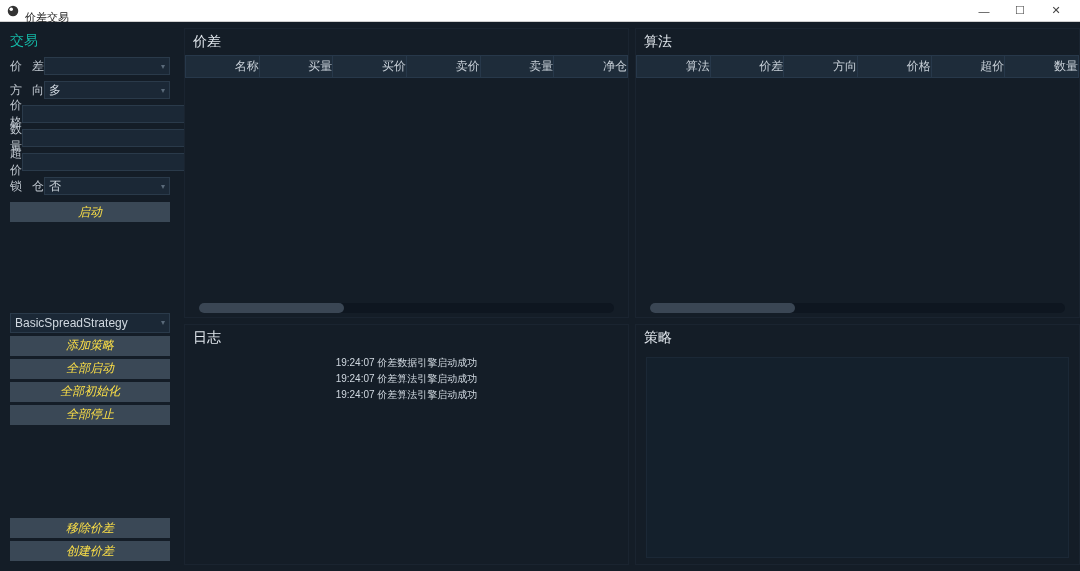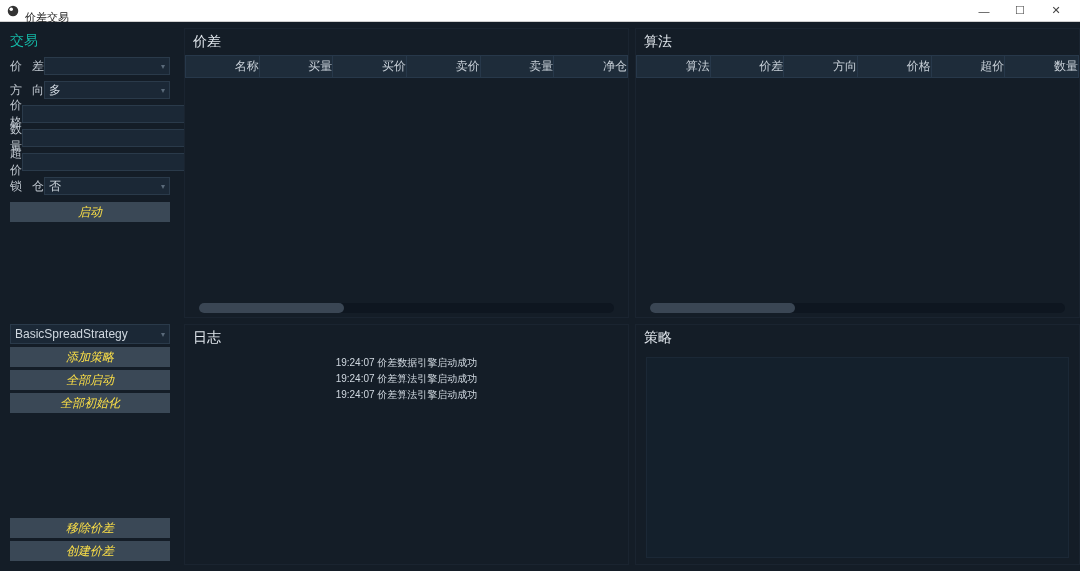--- a/index.html
+++ b/index.html
@@ -115,20 +115,21 @@
     </div>
 
     <div class="mid-section">
       <div class="form-select" style="height:20px;align-items:center;">
         <span>BasicSpreadStrategy</span>
         <span class="chevron">▾</span>
       </div>
       <button class="btn btn-row">添加策略</button>
       <button class="btn btn-row">全部启动</button>
       <button class="btn btn-row">全部初始化</button>
+      <button class="btn btn-row">全部停止</button>
     </div>
 
     <div class="bottom-section" style="margin-top:auto;">
       <button class="btn btn-row">移除价差</button>
       <button class="btn btn-row">创建价差</button>
     </div>
 
   </div>
 
   <div class="main">

